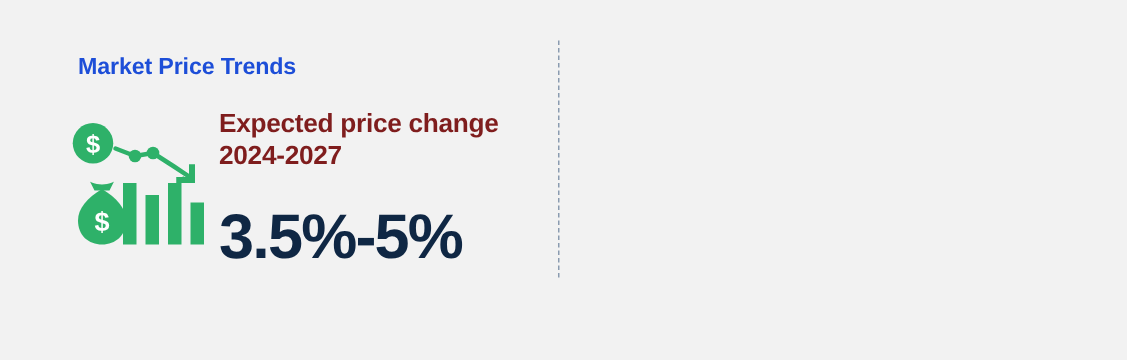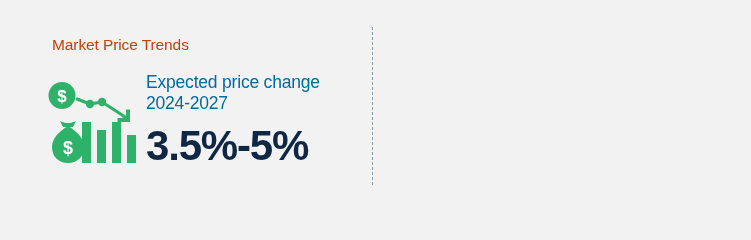--- a/index.html
+++ b/index.html
@@ -26,23 +26,23 @@
     position: absolute;
     top: 0;
     height: 211px;
   }
   .panel-left  { left: 0;     width: 373px; }
   .panel-right { left: 373px; width: 378px; }
 
   .panel-title {
     position: absolute;
     font-size: 15.5px;
-    font-weight: normal;
+    font-weight: bold;
     letter-spacing: -0.1px;
-    color: #c2410c;
+    color: #1d4ed8;
     white-space: nowrap;
   }
   .panel-left .panel-title  { left: 52px; top: 36px; }
 
   
   .divider {
     position: absolute;
     left: 372px;
     top: 27px;
     width: 0;
@@ -60,26 +60,27 @@
   }
   .left-text {
     position: absolute;
     left: 146px;
     top: 72px;
     width: 200px;
   }
   .expected-line {
     font-size: 17.5px;
     line-height: 21px;
-    color: #0369a1;
+    color: #7f1d1d;
     letter-spacing: -0.2px;
     white-space: nowrap;
+    font-weight: bold;
   }
   .big-value {
-    margin-top: 10px;
+    margin-top: 22px;
     font-size: 42px;
     font-weight: bold;
     line-height: 44px;
     color: #0f2744;
     letter-spacing: -1.2px;
     white-space: nowrap;
   }
 </style>
 </head>
 <body>

